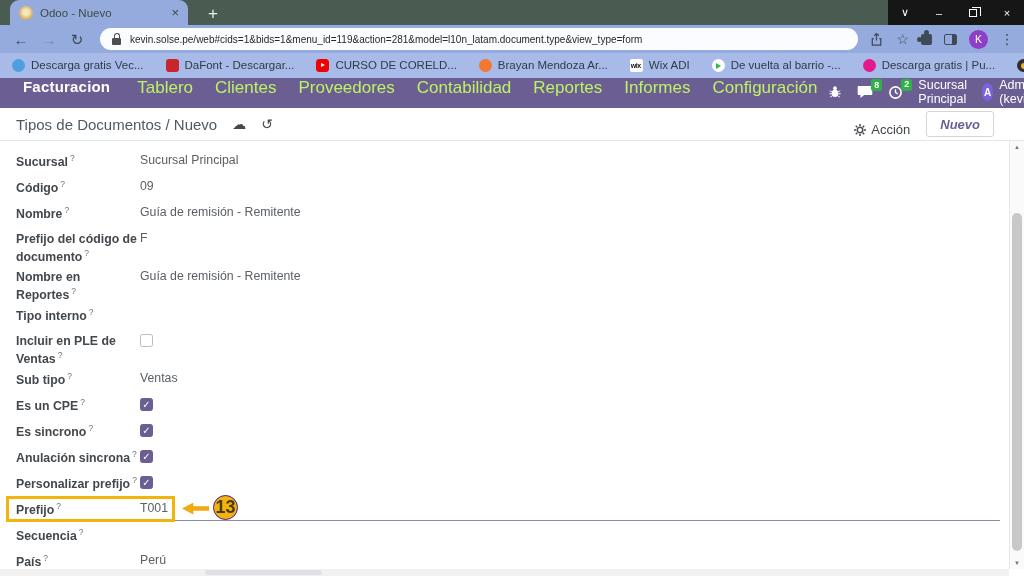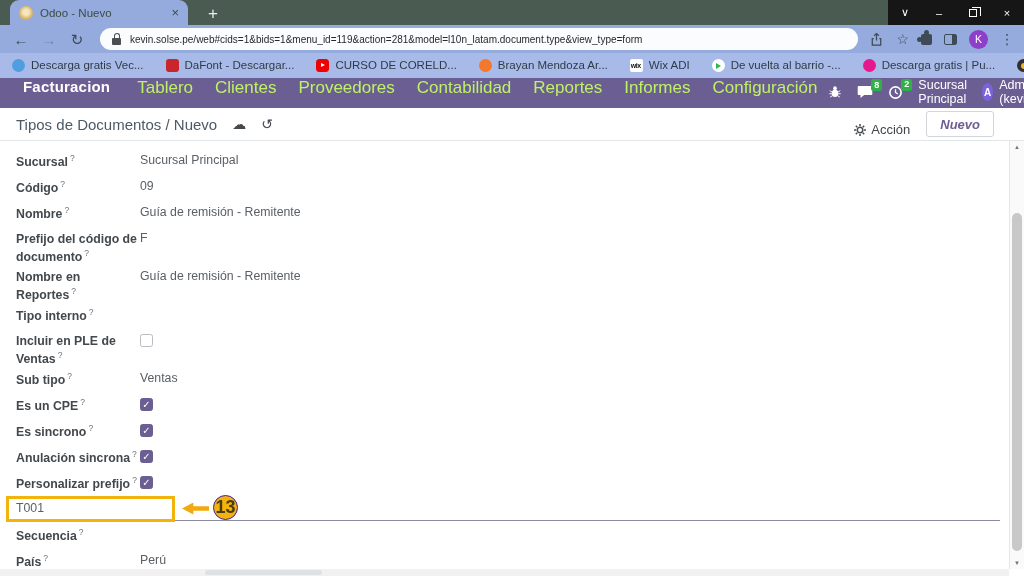--- a/index.html
+++ b/index.html
@@ -310,20 +310,21 @@
   </div>
       <div class="frow">
     <label class="flabel"><span class="lbl-text">Anulación sincrona</span><sup class="help">?</sup></label>
     <div class="fvalue"><span class="cb checked">✓</span></div>
   </div>
       <div class="frow">
     <label class="flabel"><span class="lbl-text">Personalizar prefijo</span><sup class="help">?</sup></label>
     <div class="fvalue"><span class="cb checked">✓</span></div>
   </div>
       <div class="frow">
+    <label class="flabel"><span class="lbl-text">Prefijo</span><sup class="help">?</sup></label>
     <div class="fvalue">T001</div>
   <div class="hl-underline"></div>
         <div class="hl-box"></div>
         <div class="hl-arrow"></div>
         <div class="hl-badge">13</div>
       </div>
       <div class="frow">
     <label class="flabel"><span class="lbl-text">Secuencia</span><sup class="help">?</sup></label>
     <div class="fvalue"></div>
   </div>

